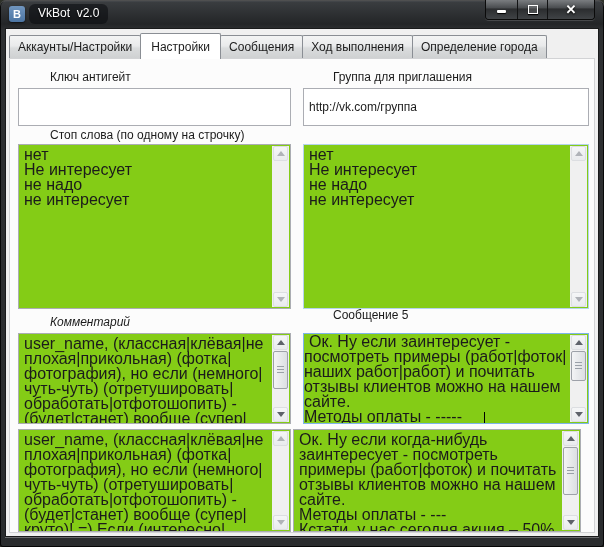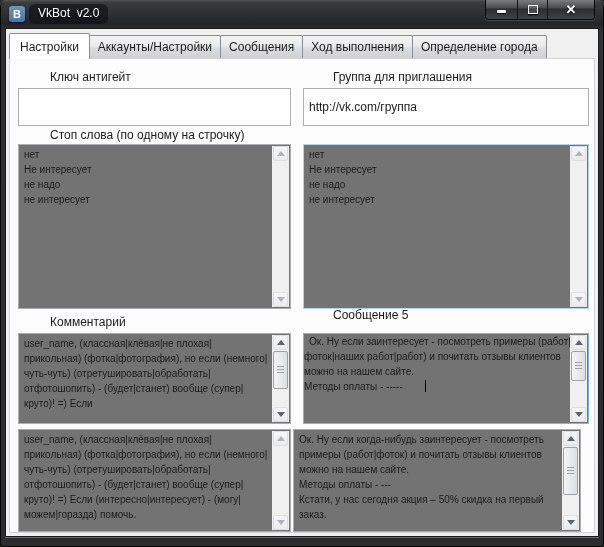--- a/index.html
+++ b/index.html
@@ -65,22 +65,22 @@
     background:#fcfcfc;border:1px solid #d2d3d5;z-index:1;
   }
   
   .label{position:absolute;font-size:12px;color:#1b1b1b;white-space:nowrap;margin-left:28px;}
   .textfield{
     position:absolute;box-sizing:border-box;height:38px;
     border:1px solid #abadb3;background:#fff;color:#1b1b1b;
     font:12px "Liberation Sans", sans-serif;padding:2px 5px;outline:none;
   }
   .textbox{
-    position:absolute;box-sizing:border-box;background:#737373;
-    border:1px solid #abadb3;font-size:10px;line-height:15px;color:#1b1b1b;
+    position:absolute;box-sizing:border-box;background:#84cc16;
+    border:1px solid #abadb3;font-size:16px;line-height:15px;color:#1b1b1b;
     overflow:hidden;
   }
   .textbox.blue{border-color:#7eb4ea;}
   .textbox.lightblue{border-color:#b5d3ec;}
   .tb-text{display:block;padding:2px 22px 2px 5px;white-space:pre-wrap;}
   .caret{display:inline-block;width:1px;height:12px;background:#000;vertical-align:-2px;}
   
   .vscroll{position:absolute;top:1px;right:1px;bottom:1px;width:17px;background:#f0f0f0;}
   .sb-btn{
     position:absolute;left:1px;right:1px;height:15px;box-sizing:border-box;
@@ -120,22 +120,22 @@
       </div>
       <div class="win-btn close">
         <span class="glyph-close">✕</span>
       </div>
     </div>
   </div>
 
   <div class="client">
 
     <div class="tabstrip">
+      <div class="tab">Аккаунты/Настройки</div>
       <div class="tab active">Настройки</div>
-      <div class="tab">Аккаунты/Настройки</div>
       <div class="tab">Сообщения</div>
       <div class="tab">Ход выполнения</div>
       <div class="tab">Определение города</div>
     </div>
 
     <div class="page">
 
       <div class="label" style="left:12px;top:11px;">Ключ антигейт</div>
       <input class="textfield" style="left: 8px; top: 29px; width: 273px;" value="">
 
@@ -166,21 +166,21 @@
         <div class="vscroll faded">
           <div class="sb-btn up">
               <span class="arr up"></span>
             </div>
           <div class="sb-btn down">
               <span class="arr down"></span>
             </div>
         </div>
       </div>
 
-      <div class="label" style="left:12px;top:256px;">Комментарий</div>
+      <div class="label" style="left:12px;top:256px;font-style:italic;">Комментарий</div>
       <div class="textbox" style="left:8px;top:274px;width:273px;height:91px;">
         <span class="tb-text">user_name, (классная|клёвая|не плохая|прикольная) (фотка|фотография), но если (немного|чуть-чуть) (отретушировать|обработать|отфотошопить) - (будет|станет) вообще (супер|круто)! =) Если</span>
         <div class="vscroll">
           <div class="sb-btn up">
               <span class="arr up"></span>
             </div>
           <div class="sb-thumb" style="top:16px;height:38px;">
               <span class="grip"></span>
             </div>
           <div class="sb-btn down">

